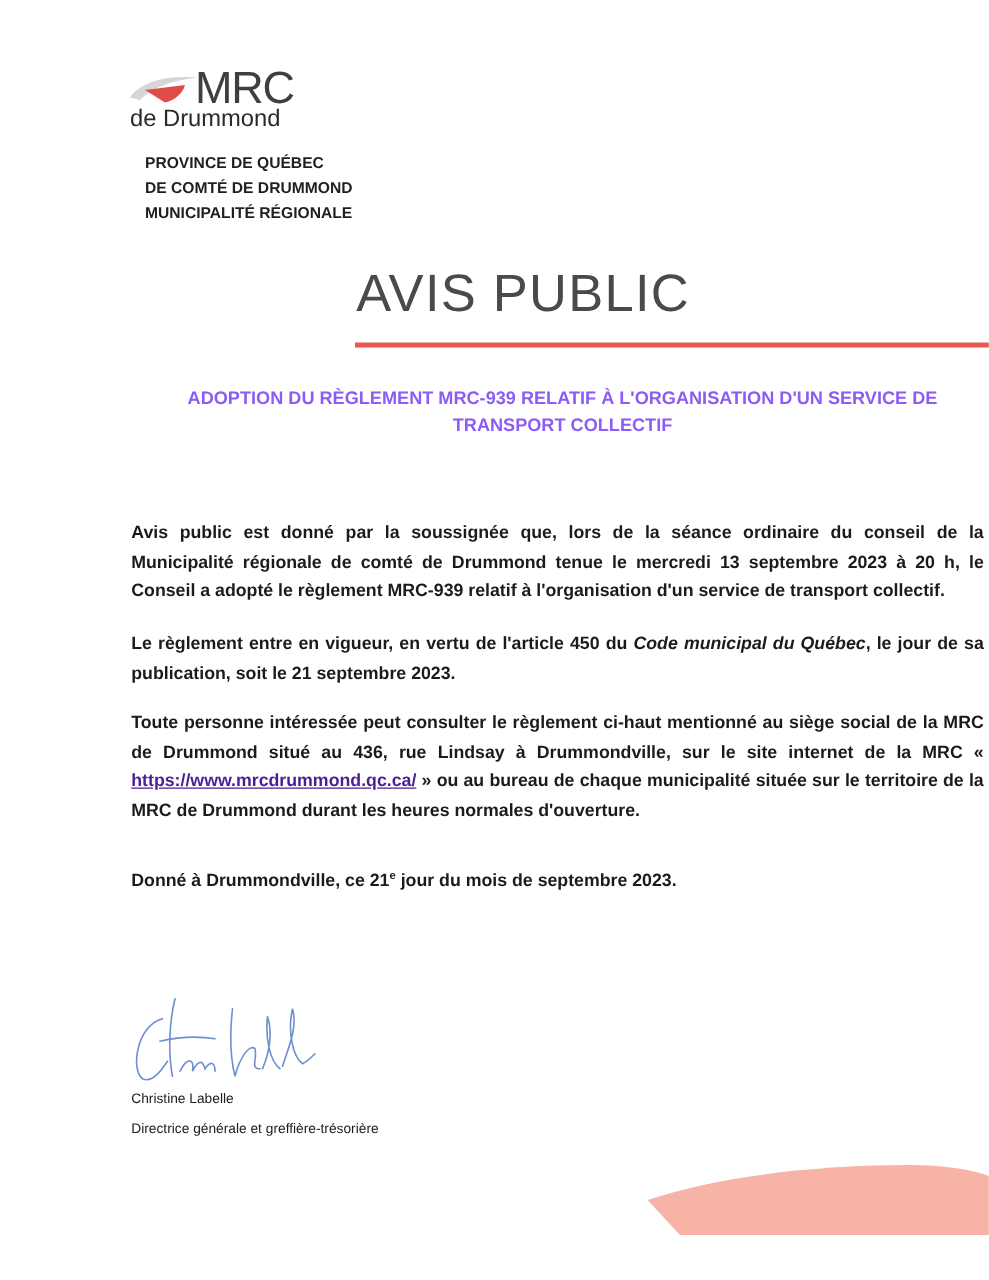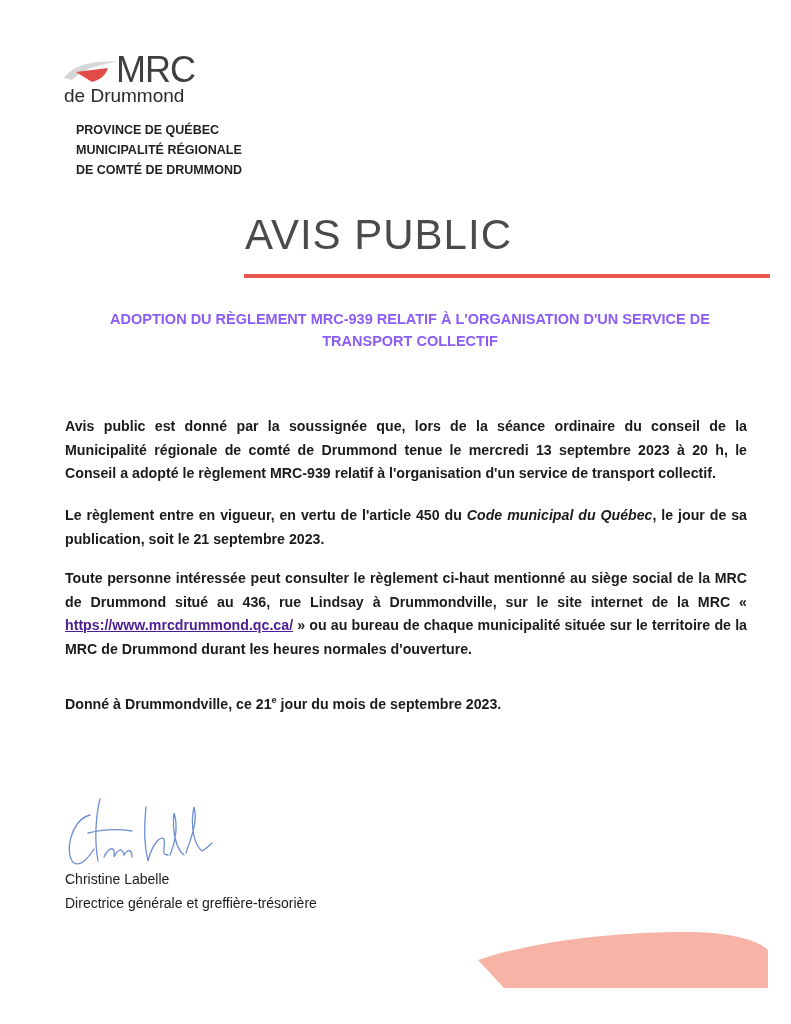--- a/index.html
+++ b/index.html
@@ -1,55 +1,55 @@
 <!DOCTYPE html>
 <html><head>
   <meta charset="utf-8">
   <style>
     html, body { margin: 0; padding: 0; background: #ffffff; }
     body { width: 791px; height: 1024px; position: relative; overflow: hidden;
            font-family: "Liberation Sans", "DejaVu Sans", sans-serif; color: #1d1d1d; }
-    .abs { position: absolute; }
+    .abs { position: absolute; margin-left: 40px; }
     .logo { left: 62px; top: 52px; width: 145px; height: 56px; }
     .logo svg { position: absolute; left: 0; top: 6px; }
     .logo-mrc { position: absolute; left: 54px; top: 0px; font-size: 36px; line-height: 36px;
                 color: #3f3f3f; letter-spacing: -1px; font-weight: normal; }
     .logo-sub { position: absolute; left: 2px; top: 34px; font-size: 19px; line-height: 20px; color: #2a2a2a; }
     .province { left: 76px; top: 120px; font-size: 12.5px; font-weight: bold; line-height: 20px; color: #1f1f1f; }
     .title { left: 245px; top: 210px; font-size: 42px; letter-spacing: 1px; color: #4a4a4a; font-weight: normal; line-height: 50px; }
     .rule { left: 244px; top: 274px; width: 526px; height: 4px; background: #e8574f; }
     .subject { left: 60px; top: 308px; width: 700px; text-align: center; font-size: 14.5px; font-weight: bold;
                line-height: 22px; color: #8b5cf6; }
     .para { left: 65px; width: 682px; font-size: 14.2px; line-height: 23.5px; text-align: justify; color: #1b1b1b; font-weight: bold; }
     .p1 { top: 415px; }
     .p2 { top: 504px; }
     .p3 { top: 567px; }
     .p4 { top: 689px; }
     .link { color: #4c1d95; text-decoration: underline; }
     sup { font-size: 9px; }
     .sig { left: 60px; top: 795px; }
-    .signer { left: 65px; top: 868px; font-size: 14px; line-height: 23.5px; color: #1b1b1b; }
+    .signer { left: 65px; top: 868px; font-size: 11px; line-height: 23.5px; color: #1b1b1b; }
     .footer-shape { left: 478px; top: 930px; }
   </style>
 </head>
 <body>
 
 <div class="abs logo">
   <svg width="58" height="26" viewBox="0 0 58 26">
     <path d="M2 20 C 10 8, 30 2, 56 4 C 40 6, 22 10, 10 22 Z" fill="#d6d6d6"></path>
     <path d="M14 14 L 46 10 C 44 17, 38 22, 30 24 Z" fill="#e04a48"></path>
   </svg>
   <div class="logo-mrc">MRC</div>
   <div class="logo-sub">de Drummond</div>
 </div>
 
 <div class="abs province">
   <div>PROVINCE DE QUÉBEC</div>
+  <div>DE COMTÉ DE DRUMMOND</div>
   <div>MUNICIPALITÉ RÉGIONALE</div>
-  <div>DE COMTÉ DE DRUMMOND</div>
 </div>
 
 <div class="abs title">AVIS PUBLIC</div>
 <div class="abs rule"></div>
 
 <div class="abs subject">
   <div>ADOPTION DU RÈGLEMENT MRC-939 RELATIF À L'ORGANISATION D'UN SERVICE DE</div>
   <div>TRANSPORT COLLECTIF</div>
 </div>
 

